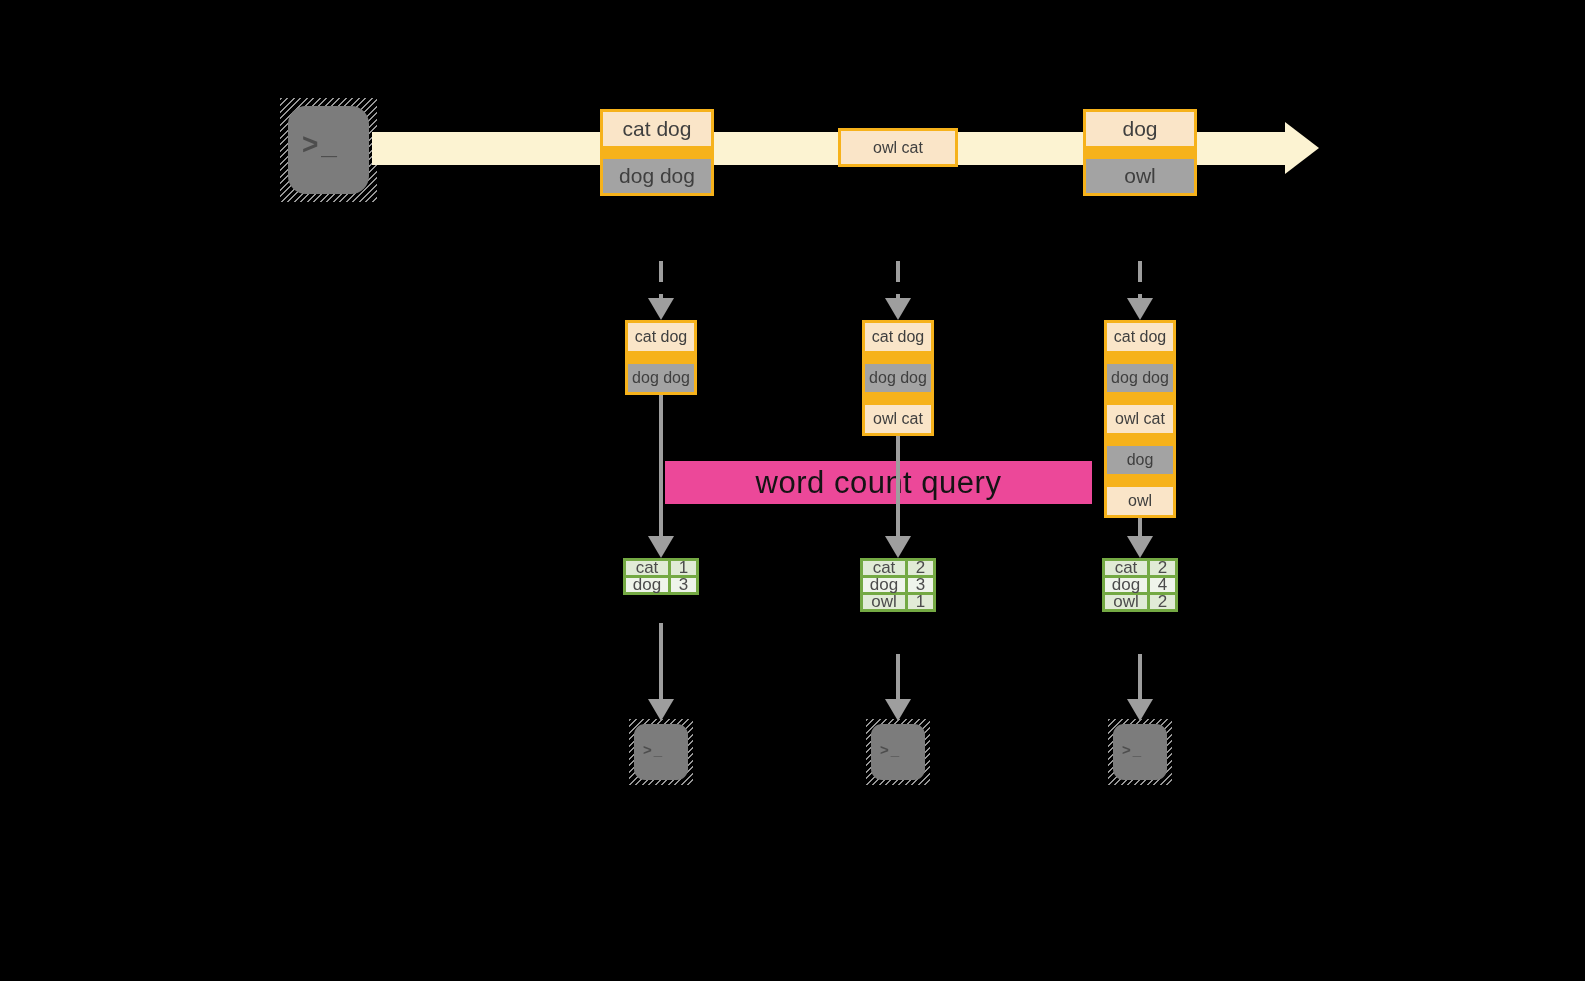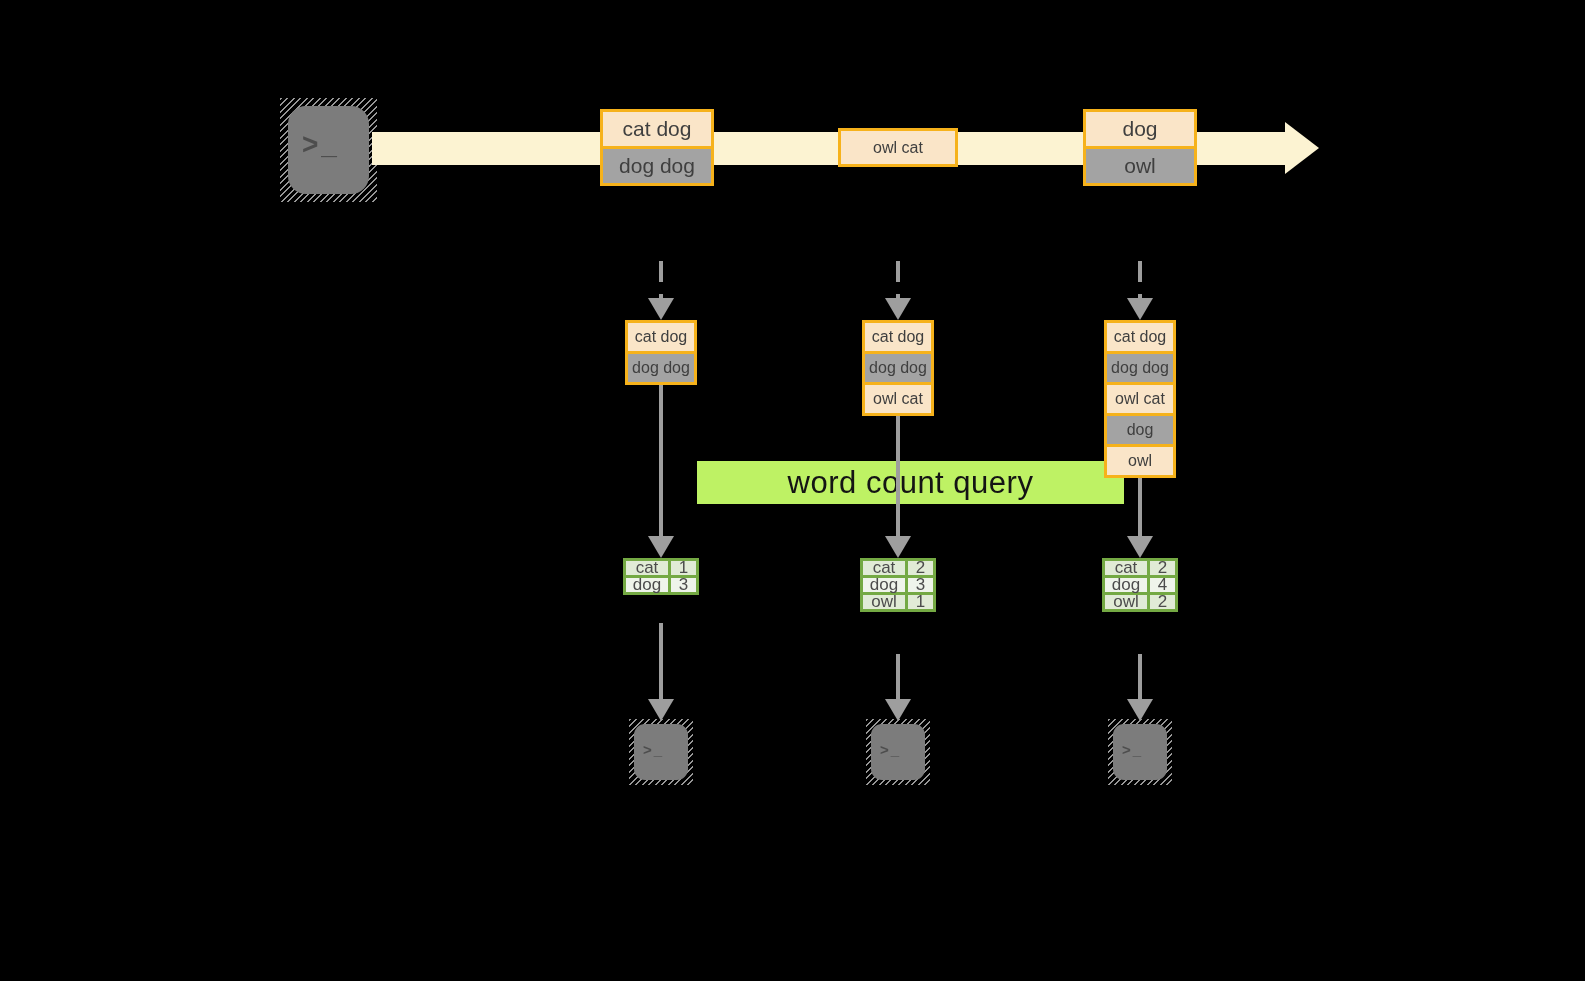--- a/index.html
+++ b/index.html
@@ -25,21 +25,21 @@
   .term-small .term-inner{left:5px;top:5px;right:5px;bottom:5px;border-radius:11px;}
   .term-small .prompt{font-size:15px;font-weight:700;color:#4d4d4d;margin-left:9px;margin-top:-6px;letter-spacing:2px;}
   
   .stream-band{position:absolute;left:372px;top:132px;width:915px;height:33px;background:#fcf3d2;z-index:2;}
   .stream-head{
     position:absolute;left:1285px;top:122px;width:0;height:0;z-index:2;
     border-top:26px solid transparent;border-bottom:26px solid transparent;border-left:34px solid #fcf3d2;
   }
   
   .obox{
-    position:absolute;background:#f6b21b;display:grid;gap:3px;padding:3px;z-index:6;
+    position:absolute;background:#f6b21b;display:grid;gap:13px;padding:3px;z-index:6;
   }
   .obox .cell{
     display:flex;align-items:center;justify-content:center;
     color:#3f3f3f;
   }
   .obox .peach{background:#fae5c8;}
   .obox .cream{background:#a3a3a3;}
   .topbox .cell{height:34px;font-size:21px;}
   .topbox{width:114px;top:109px;}
   .box2{width:120px;top:128px;}
@@ -52,21 +52,21 @@
     background:repeating-linear-gradient(#9e9e9e 0,#9e9e9e 21px,rgba(0,0,0,0) 21px,rgba(0,0,0,0) 33px);
   }
   .ahead{
     position:absolute;width:0;height:0;z-index:5;
     border-left:13px solid transparent;border-right:13px solid transparent;border-top:22px solid #9e9e9e;
   }
   
   .vline{position:absolute;width:4px;background:#9e9e9e;z-index:5;}
   
   .qband{
-    position:absolute;left:697px;top:461px;width:427px;height:43px;background:#bef264;z-index:4;
+    position:absolute;left:665px;top:461px;width:427px;height:43px;background:#ec4899;z-index:4;
     display:flex;align-items:center;justify-content:center;
   }
   .qband span{font-size:31px;font-weight:300;color:#141414;letter-spacing:0.5px;}
   
   .gtable{
     position:absolute;top:558px;background:#74a943;display:grid;
     grid-template-columns:42px 25px;gap:3px;padding:3px;z-index:6;
   }
   .gtable .cell{
     height:14px;display:flex;align-items:center;justify-content:center;

